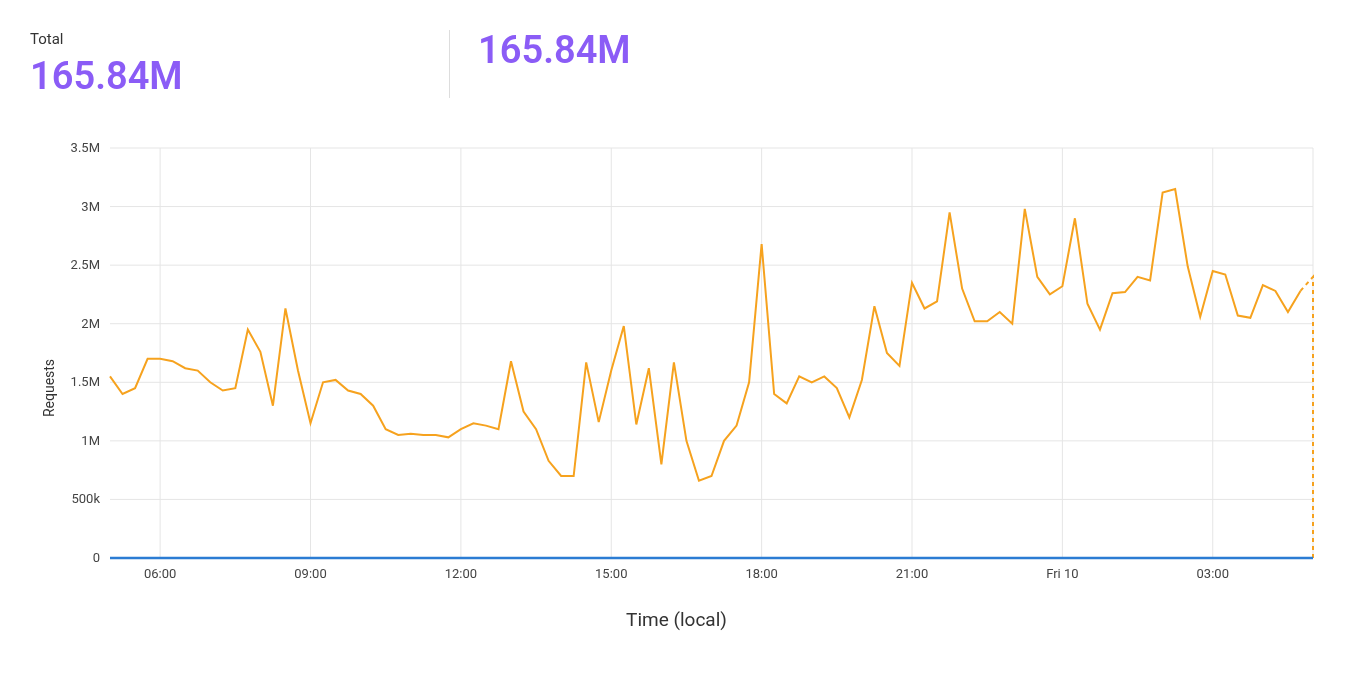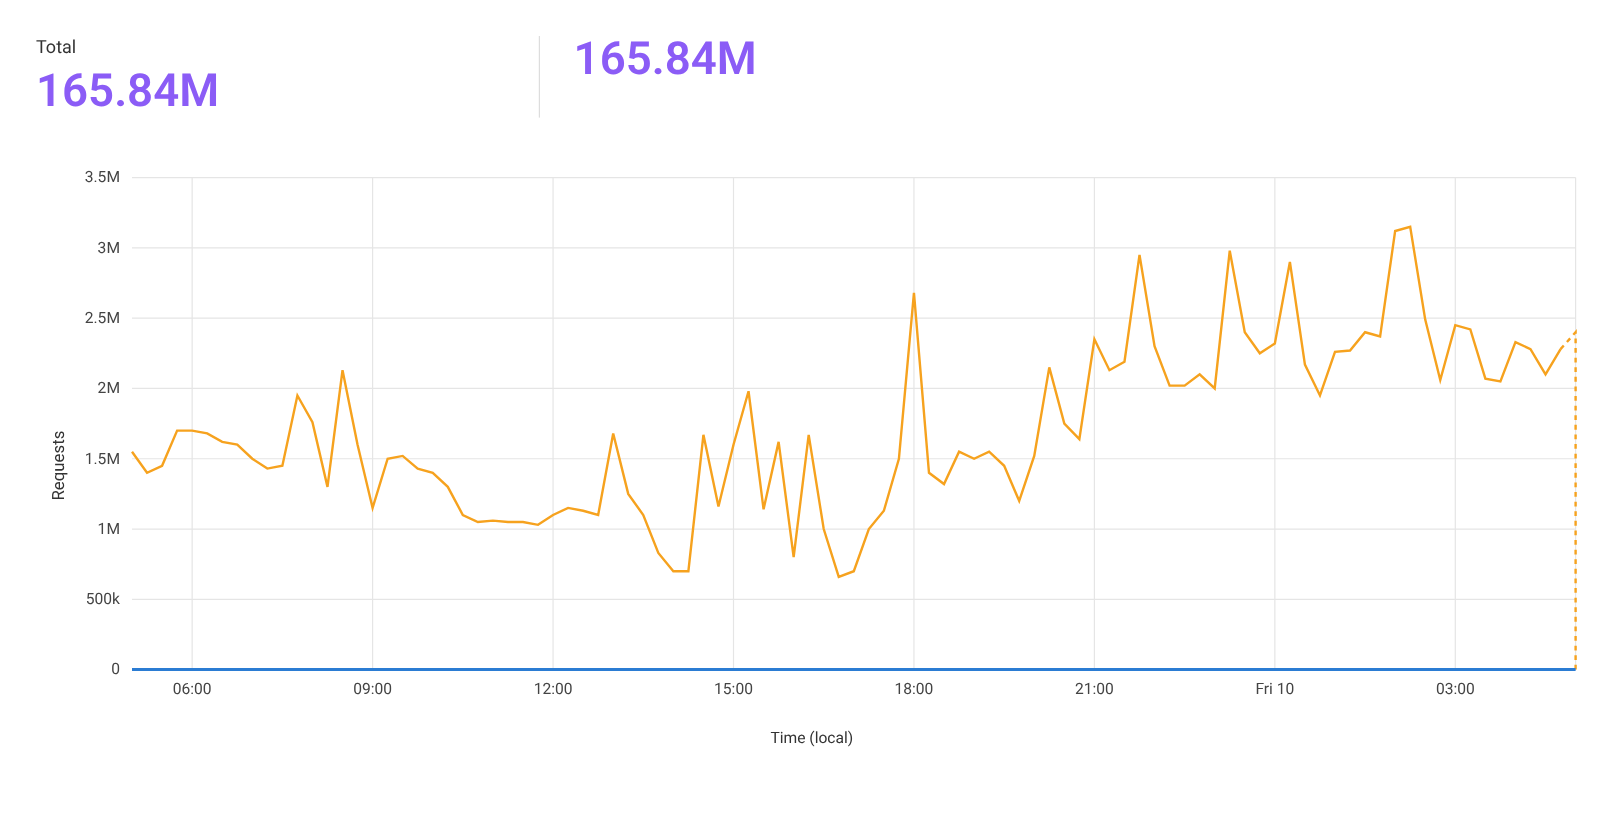--- a/index.html
+++ b/index.html
@@ -55,21 +55,21 @@
     position: absolute;
     left: -10px;
     top: 50%;
     transform: translateY(-50%) rotate(-90deg);
     transform-origin: center;
     font-size: 14px;
     color: #333;
   }
   .xlabel {
     text-align: center;
-    font-size: 13px;
+    font-size: 19px;
     color: #333;
     margin-top: 10px;
   }
 </style>
 </head>
 <body>
 
 <div class="stats-row">
   <div class="stat-block">
     <div class="stat-label-row">

